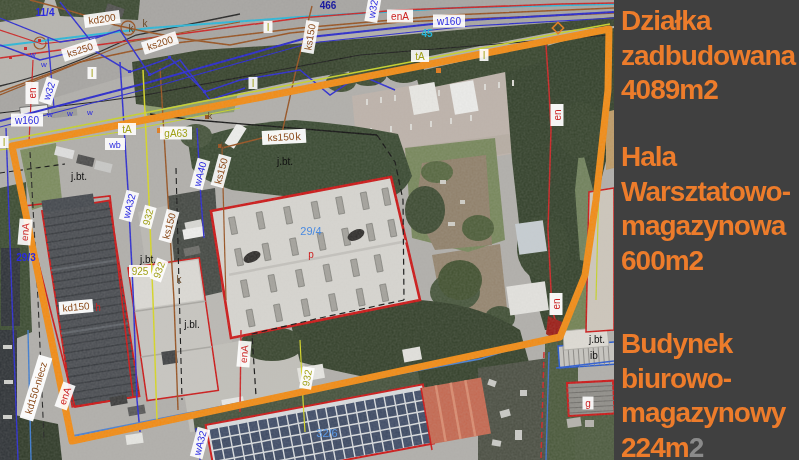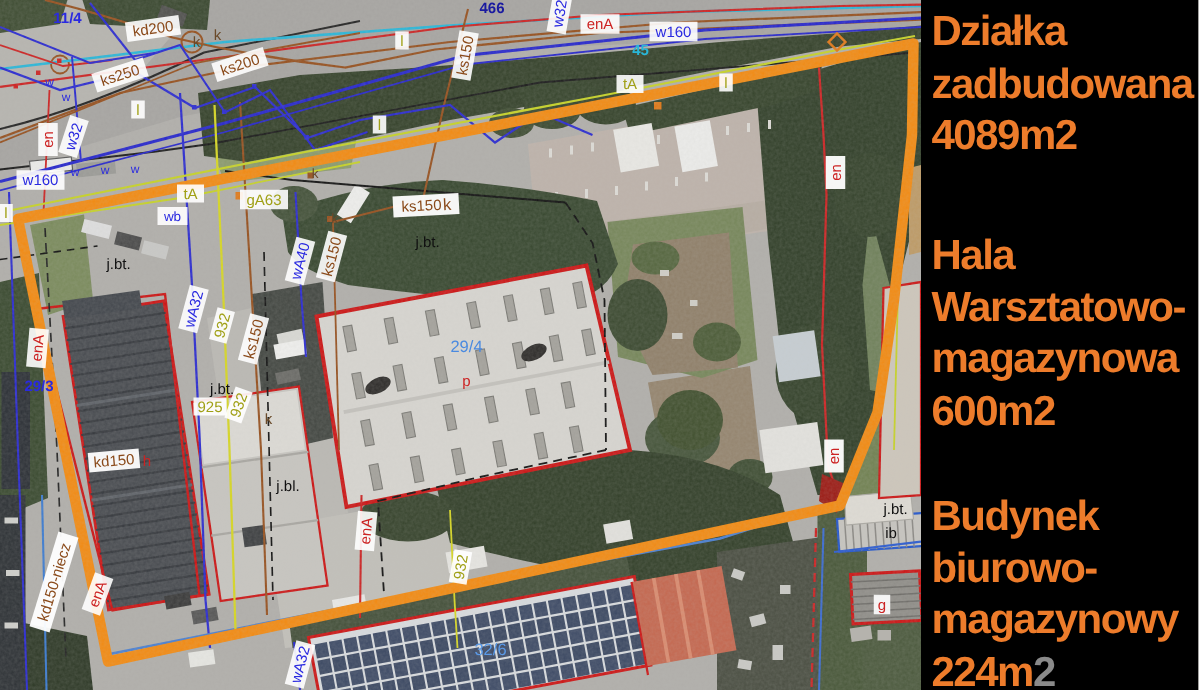--- a/index.html
+++ b/index.html
@@ -1,19 +1,19 @@
 <!DOCTYPE html>
 <html><head>
 <meta charset="utf-8">
 <style>
 html,body{margin:0;padding:0;}
 body{width:799px;height:460px;overflow:hidden;background:#fff;font-family:"Liberation Sans",sans-serif;}
 #wrap{position:relative;width:799px;height:460px;text-decoration:underline;}
 #map{position:absolute;left:0;top:0;}
-#panel{position:absolute;left:614px;top:0;width:185px;height:460px;background:#000000;}
+#panel{position:absolute;left:614px;top:0;width:185px;height:460px;background:#404040;}
 .blk{position:absolute;left:7px;color:#ed7c2b;font-weight:bold;font-size:28px;line-height:34.6px;letter-spacing:-1px;white-space:nowrap;}
 </style>
 </head>
 <body>
 <div id="wrap">
 
 <svg id="map" width="614" height="460" viewBox="0 0 614 460">
 <defs>
         <filter id="grain" x="0" y="0" width="100%" height="100%">
           <feTurbulence type="fractalNoise" baseFrequency="0.5" numOctaves="2" stitchTiles="stitch"></feTurbulence>
@@ -669,17 +669,17 @@
           <rect x="-11" y="-6" width="22" height="12" fill="#fff" opacity=".9"></rect>
           <text y="3.5" fill="#a0a016">932</text>
         </g>
 </g>
 </svg>
 
 <div id="panel">
 
 <div class="blk" style="top:4px">Działka<br>zadbudowana<br>4089m2</div>
 
-<div class="blk" style="top:153px">Hala<br>Warsztatowo-<br>magazynowa<br>600m2</div>
+<div class="blk" style="top:140px">Hala<br>Warsztatowo-<br>magazynowa<br>600m2</div>
 
 <div class="blk" style="top:327px">Budynek<br>biurowo-<br>magazynowy<br><span>224m</span><span style="color:#8a8a8a">2</span></div>
 </div>
 </div>
 
 </body></html>

